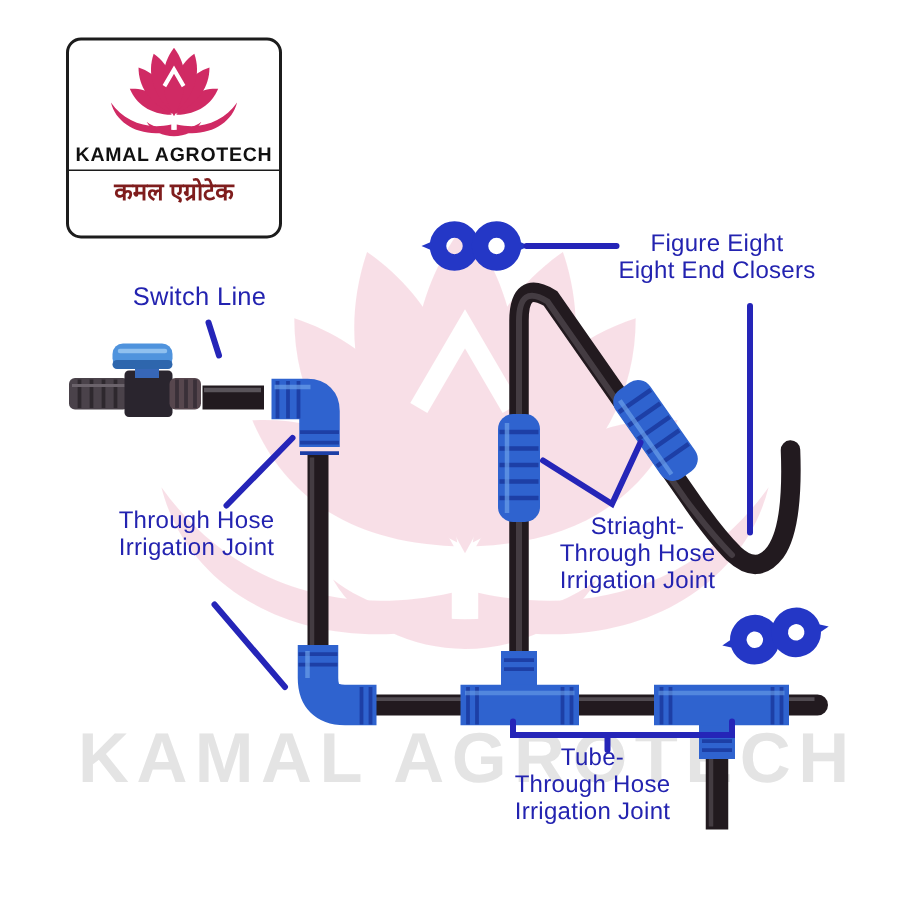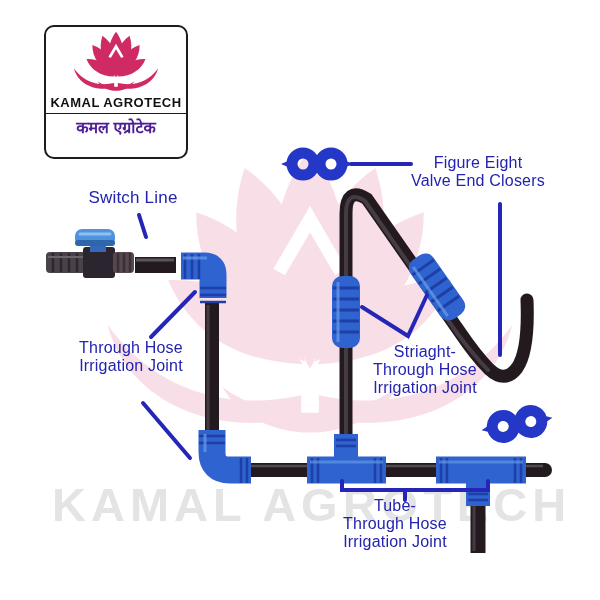--- a/index.html
+++ b/index.html
@@ -29,21 +29,21 @@
     position:absolute;left:44px;top:25px;width:144px;height:134px;z-index:4;
     background:#fff;border:2px solid #1c1c1c;border-radius:10px;
     box-sizing:border-box;display:flex;flex-direction:column;align-items:center;
   }
   .logo-lotus{margin-top:3px;}
   .logo-brand{
     font-weight:bold;font-size:13px;letter-spacing:.5px;color:#111;
     white-space:nowrap;margin-top:1px;
   }
   .logo-divider{width:100%;height:0;border-top:1.5px solid #1c1c1c;margin-top:3px;}
-  .logo-hindi{font-size:16px;font-weight:bold;color:#4c1d95;margin-top:2px;white-space:nowrap;}
+  .logo-hindi{font-size:16px;font-weight:bold;color:#7f1d1d;margin-top:2px;white-space:nowrap;}
 </style>
 </head>
 <body>
 
 <div class="canvas">
 
   <svg class="layer wm-lotus" viewBox="0 0 600 600">
     <defs>
       <g id="lotusShape">
         <path d="M48,58 C30,62 14,56 4,42 C8,58 26,68 48,63 Z"></path>
@@ -158,21 +158,21 @@
       <path d="M362 307 L408 336 L427 295"></path>
       <path d="M342 481 V490 H488 V481 M405 490 V500"></path>
     </g>
   </svg>
 
   <div class="callout switch">
     <div>Switch Line</div>
   </div>
   <div class="callout fig8">
     <div>Figure Eight</div>
-    <div>Valve End Closers</div>
+    <div>Eight End Closers</div>
   </div>
   <div class="callout bend">
     <div>Through Hose</div>
     <div>Irrigation Joint</div>
   </div>
   <div class="callout straight">
     <div>Striaght-</div>
     <div>Through Hose</div>
     <div>Irrigation Joint</div>
   </div>

